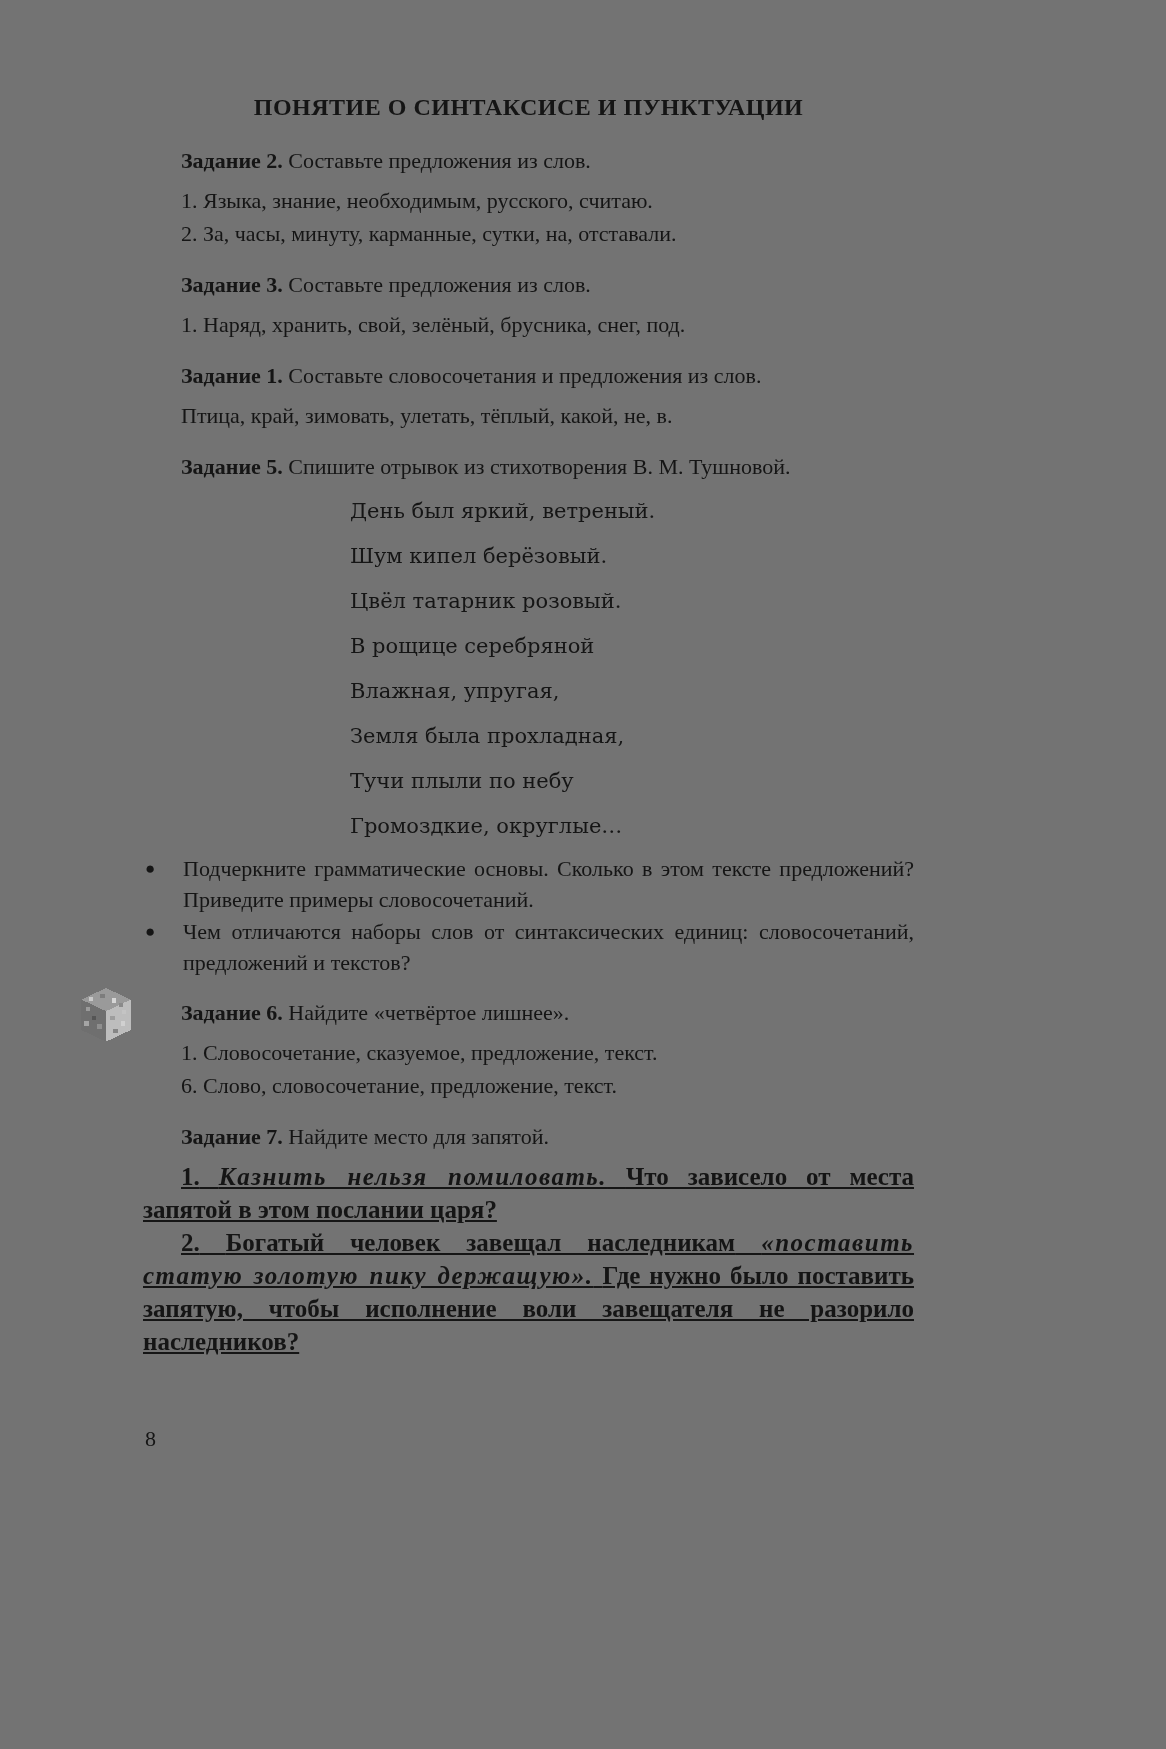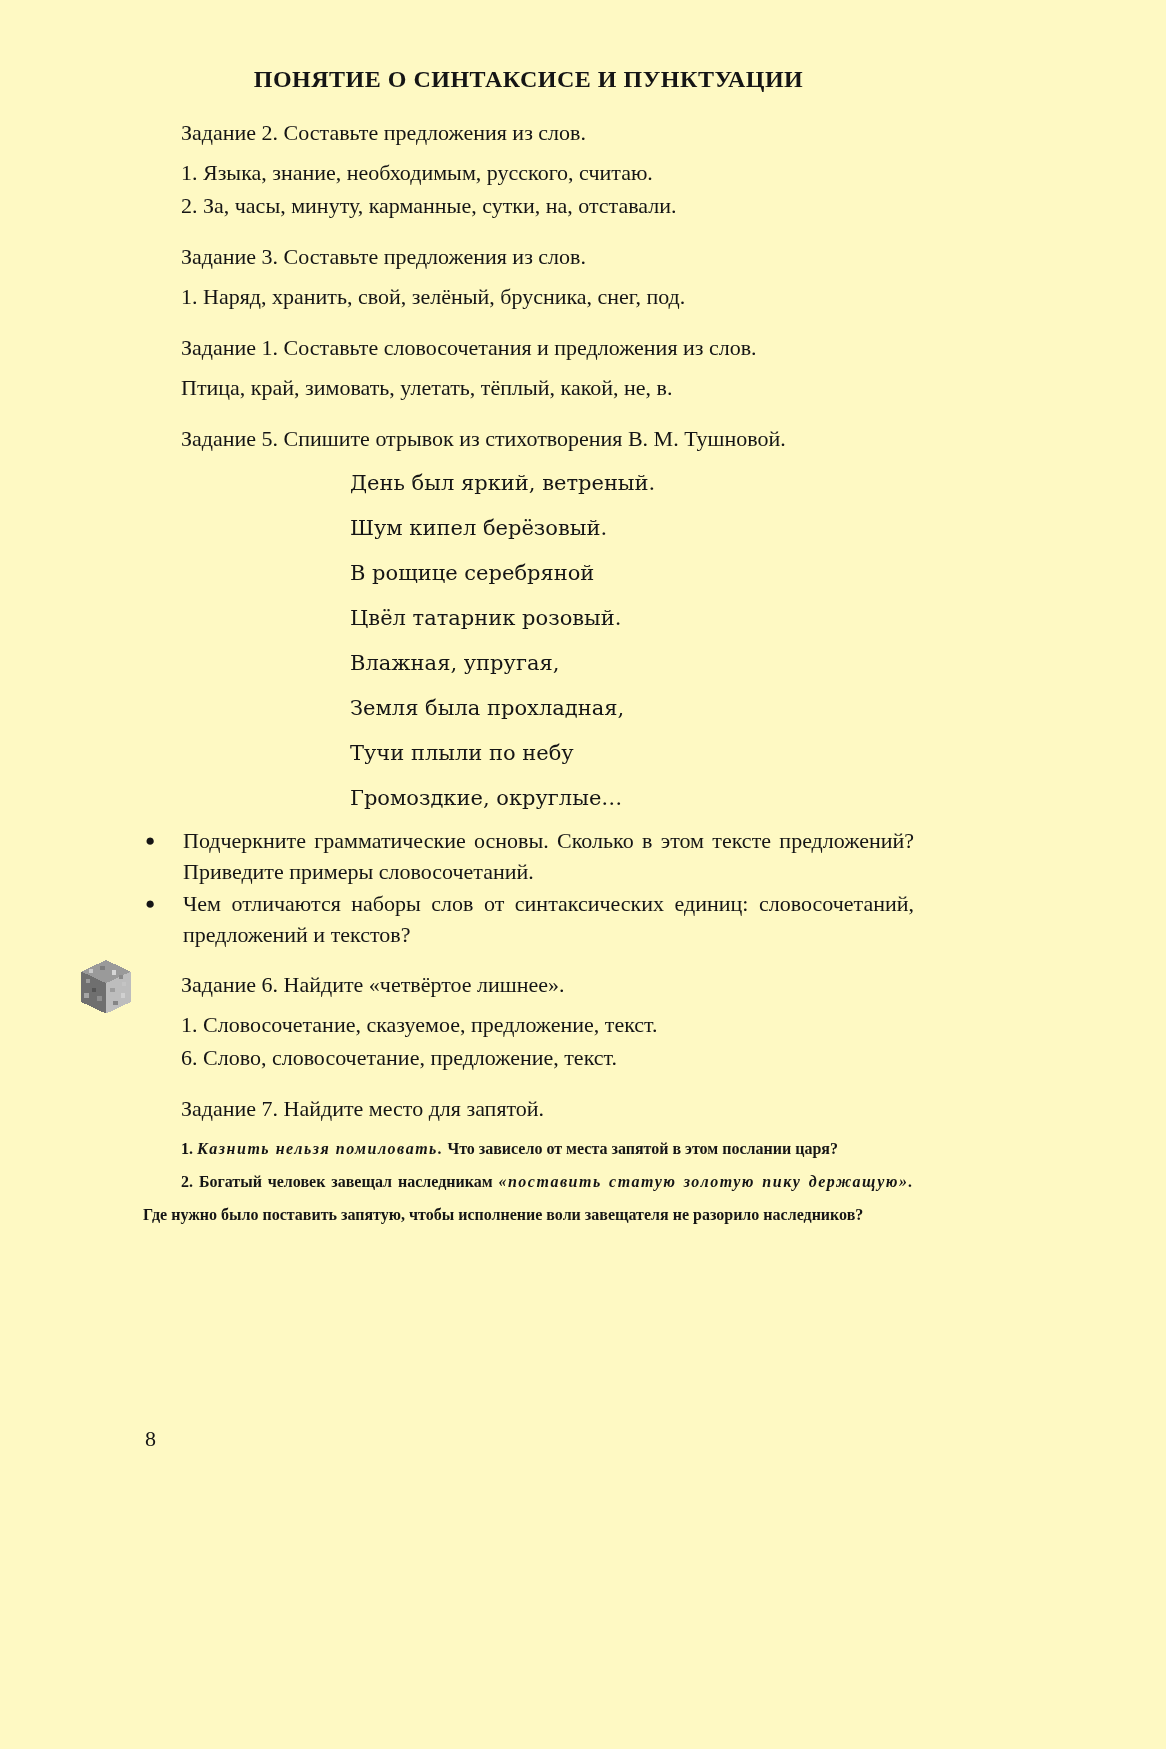--- a/index.html
+++ b/index.html
@@ -1,43 +1,43 @@
 <!DOCTYPE html>
 <html><head>
 <meta charset="utf-8">
 <style>
   html, body { margin: 0; padding: 0; background: #ffffff; }
   .page {
     position: relative;
     width: 1166px;
     min-height: 1749px;
     margin: 0 auto;
-    background: #fef9c3;
+    background: #737373;
     box-sizing: border-box;
-    padding: 64px 252px 40px 143px;
+    padding: 92px 252px 40px 143px;
     font-family: "Liberation Serif", serif;
     font-size: 22px;
     line-height: 33px;
     color: #151515;
   }
   .title {
     font-size: 24px;
     font-weight: bold;
     text-align: center;
     letter-spacing: 0.5px;
     margin: 0 0 22px 0;
     line-height: 30px;
   }
   .para {
     margin: 0;
     text-align: justify;
     text-indent: 38px;
   }
   .task-header { margin-top: 18px; margin-bottom: 7px; }
-  .task-label { font-weight: normal; }
+  .task-label { font-weight: bold; }
   .poem {
     margin: 8px 0 6px 207px;
     font-family: "DejaVu Serif", serif;
     font-size: 21px;
   }
   .stanza { margin: 0 0 10px 0; }
   .poem-line { white-space: nowrap; margin-top: 12px; }
   .bullets { margin-top: 10px; }
   .bullet-item {
     position: relative;
@@ -53,21 +53,21 @@
     font-size: 17px;
   }
   .task6-header { position: relative; }
   .cube-icon {
     position: absolute;
     left: -66px;
     top: -10px;
     width: 58px;
     height: 62px;
   }
-  .t7 { font-weight: bold; font-size: 16px; line-height: 33px; }
+  .t7 { font-weight: bold; font-size: 25px; line-height: 33px; text-decoration: underline; }
   .t7 .quote { font-style: italic; letter-spacing: 1.5px; }
   .page-number {
     position: absolute;
     left: 145px;
     top: 1422px;
     font-size: 22px;
   }
 </style>
 </head>
 <body>
@@ -85,22 +85,22 @@
 
   <p class="para task-header"><b class="task-label">Задание 1.</b> <span>Составьте словосочетания и предложения из слов.</span></p>
   <p class="para">Птица, край, зимовать, улетать, тёплый, какой, не, в.</p>
 
   <p class="para task-header"><b class="task-label">Задание 5.</b> <span>Спишите отрывок из стихотворения В. М. Тушновой.</span></p>
 
   <div class="poem">
     <div class="stanza">
       <div class="poem-line">День был яркий, ветреный.</div>
       <div class="poem-line">Шум кипел берёзовый.</div>
+      <div class="poem-line">Цвёл татарник розовый.</div>
       <div class="poem-line">В рощице серебряной</div>
-      <div class="poem-line">Цвёл татарник розовый.</div>
     </div>
     <div class="stanza">
       <div class="poem-line">Влажная, упругая,</div>
       <div class="poem-line">Земля была прохладная,</div>
       <div class="poem-line">Тучи плыли по небу</div>
       <div class="poem-line">Громоздкие, округлые…</div>
     </div>
   </div>
 
   <div class="bullets">

